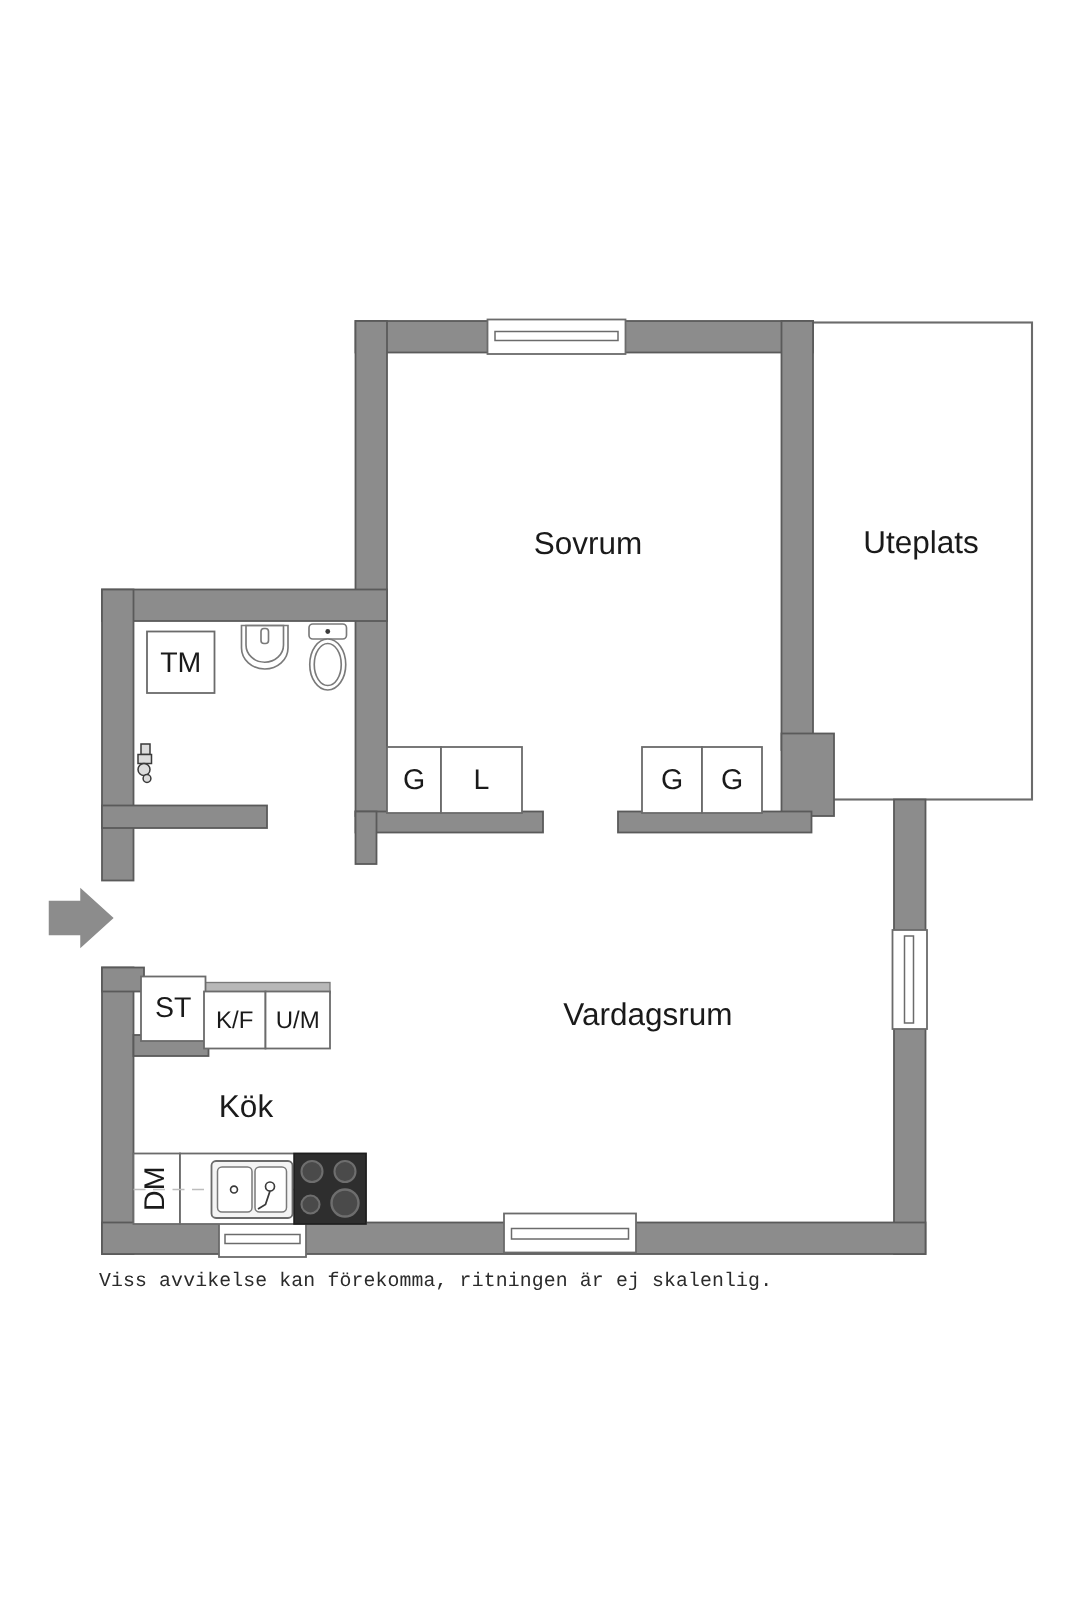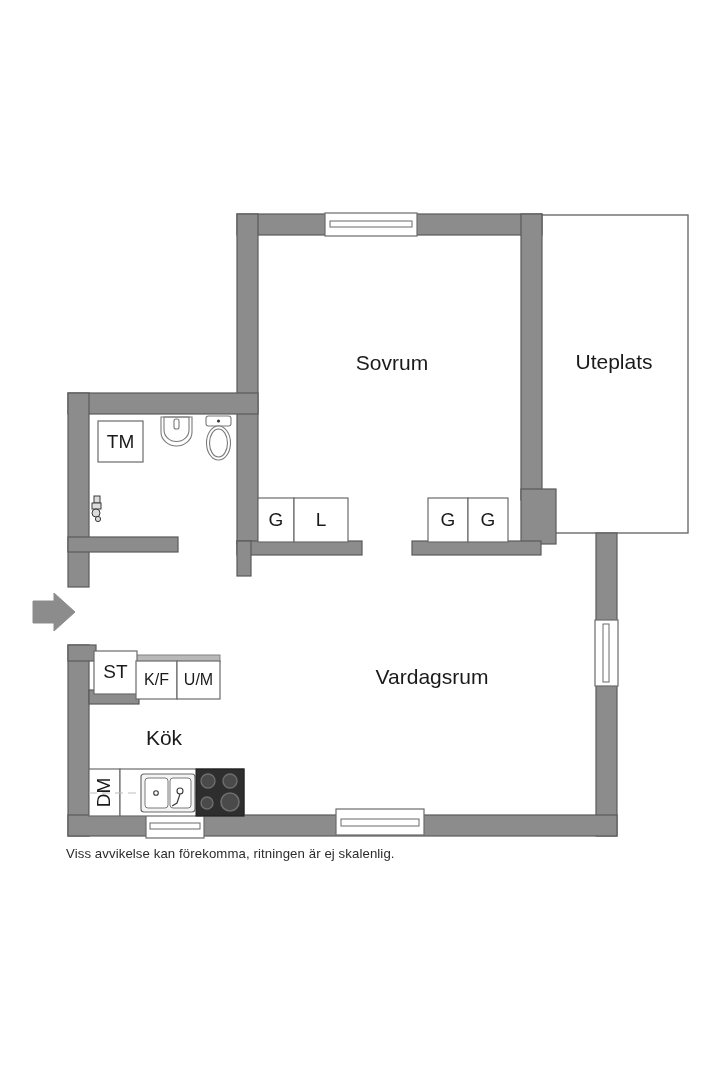--- a/index.html
+++ b/index.html
@@ -46,21 +46,21 @@
     font-family: "Liberation Sans", sans-serif;
     font-size: 16px;
     fill: #1a1a1a;
     text-anchor: middle;
     dominant-baseline: middle;
   }
   .caption-text {
     position: absolute;
     left: 66px;
     top: 846px;
-    font-family: Liberation Sans, sans-serif;
+    font-family: Liberation Mono, monospace;
     font-size: 13.2px;
     color: #2b2b2b;
     letter-spacing: 0.1px;
     white-space: nowrap;
   }
 </style>
 </head>
 <body>
 
 <div id="floorplan-root">

